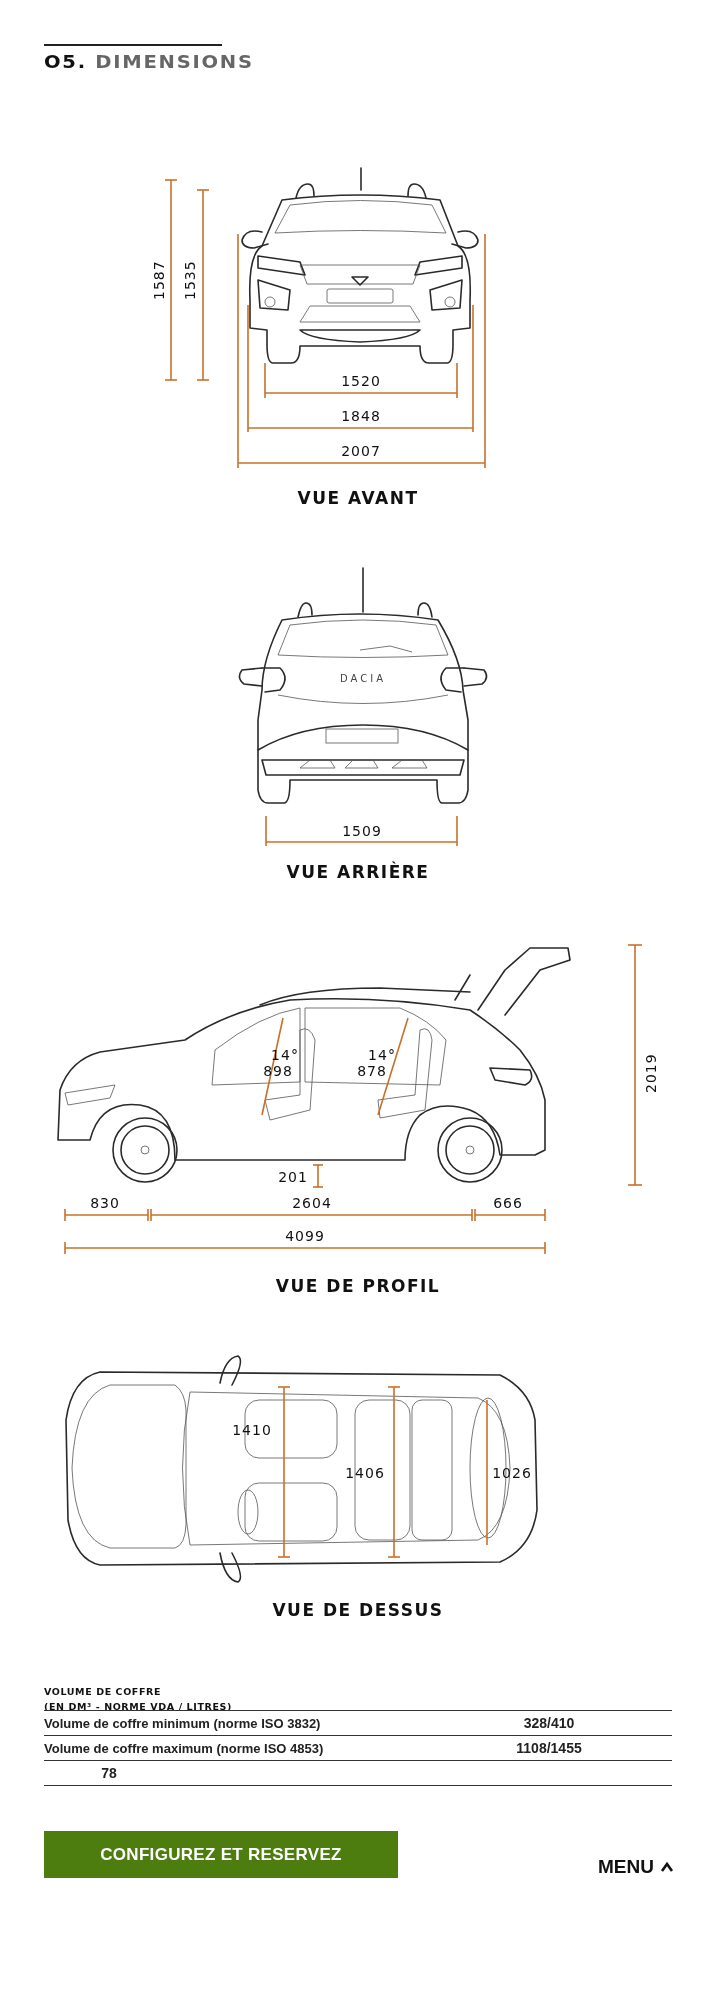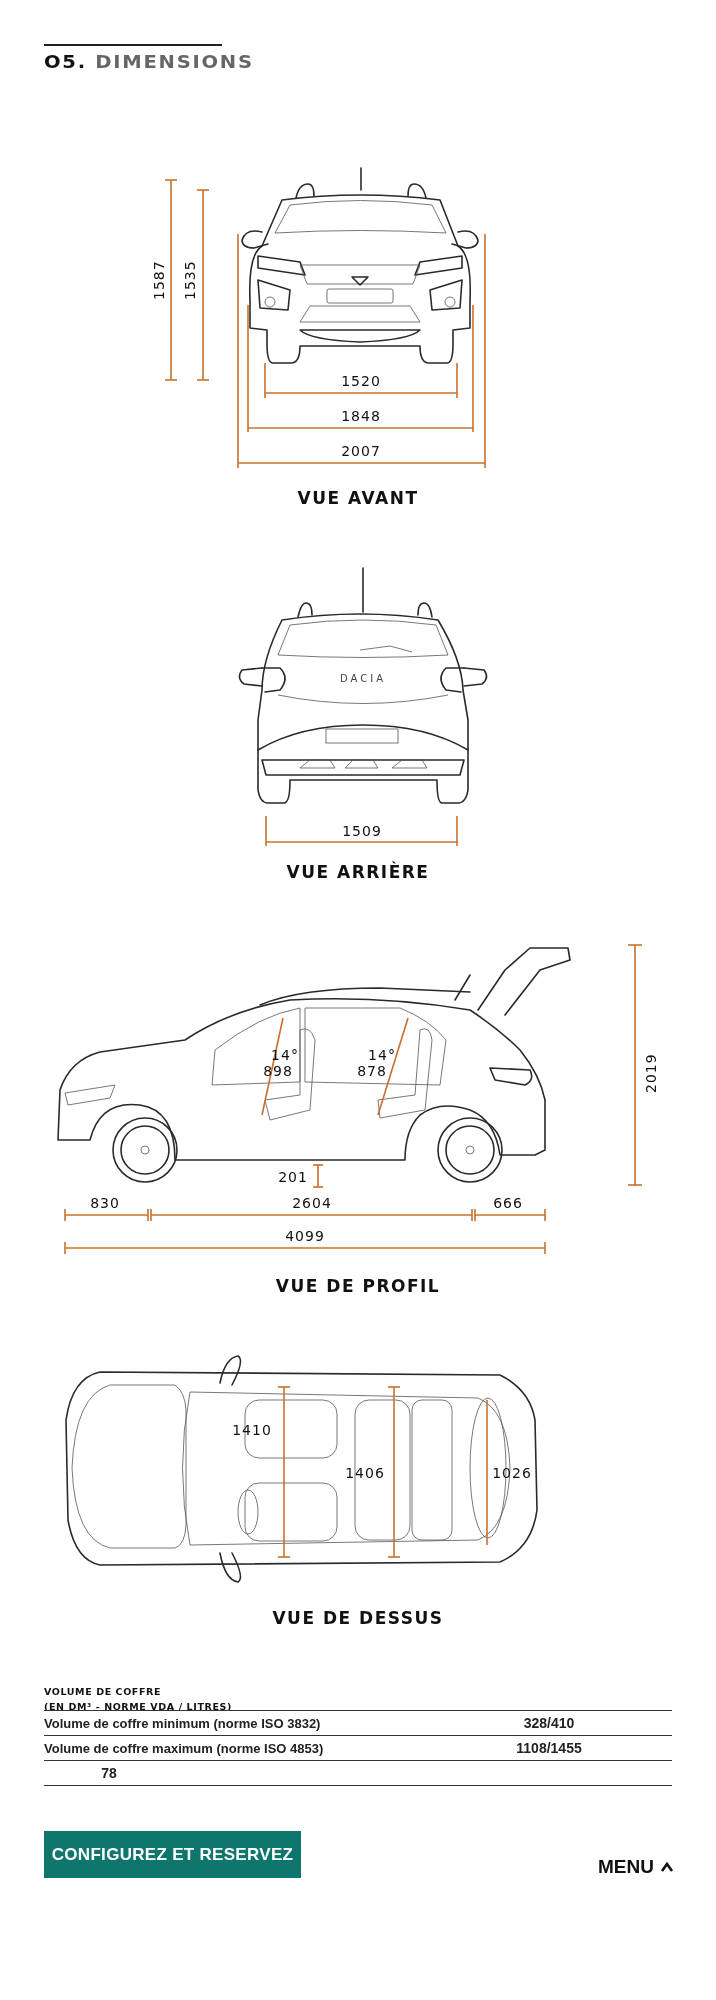--- a/index.html
+++ b/index.html
@@ -17,21 +17,21 @@
   .dim-label { font-family: "DejaVu Sans", sans-serif; font-size: 14px; fill: #111; letter-spacing: 1px; }
   .car { fill: none; stroke: #2a2a2a; stroke-width: 1.6; stroke-linejoin: round; stroke-linecap: round; }
   .car-thin { fill: none; stroke: #555; stroke-width: 0.8; }
   .dim { stroke: #c8702a; stroke-width: 1.6; fill: none; }
   .table-head { left: 44px; top: 1684px; font-size: 9.5px; font-weight: bold; letter-spacing: 0.6px; line-height: 15px; }
   .table { left: 44px; top: 1710px; width: 628px; }
   .row { display: flex; height: 24px; align-items: center; border-top: 1.5px solid #333; }
   .row:last-child { border-bottom: 1.5px solid #333; }
   .row .label { width: 440px; font-family: "Liberation Sans", sans-serif; font-size: 13px; font-weight: bold; color: #222; }
   .row .value { width: 130px; text-align: center; font-family: "Liberation Sans", sans-serif; font-size: 14px; font-weight: bold; color: #222; }
-  .cta { left: 44px; top: 1831px; width: 257px; height: 47px; background: #0f766e; color: #fff; border: none;
+  .cta { left: 44px; top: 1831px; width: 354px; height: 47px; background: #4d7c0f; color: #fff; border: none;
          font-family: "Liberation Sans", sans-serif; font-weight: bold; font-size: 17px; letter-spacing: 0.3px;
          display: flex; align-items: center; justify-content: center; cursor: pointer; }
   .menu { left: 598px; top: 1856px; font-family: "Liberation Sans", sans-serif; font-weight: bold; font-size: 19px;
           color: #111; display: flex; align-items: center; gap: 6px; cursor: pointer; justify-content: center; }
   .menu .chev { font-size: 15px; }
 </style>
 </head>
 <body>
 
 <div class="abs header-rule"></div>
@@ -220,21 +220,21 @@
     <line class="dim" x1="278" y1="1557" x2="290" y2="1557"></line>
     <line class="dim" x1="394" y1="1387" x2="394" y2="1557"></line>
     <line class="dim" x1="388" y1="1387" x2="400" y2="1387"></line>
     <line class="dim" x1="388" y1="1557" x2="400" y2="1557"></line>
     <line class="dim" x1="487" y1="1400" x2="487" y2="1545"></line>
   </g>
   <text class="dim-label" x="252" y="1435" text-anchor="middle">1410</text>
   <text class="dim-label" x="365" y="1478" text-anchor="middle">1406</text>
   <text class="dim-label" x="512" y="1478" text-anchor="middle">1026</text>
 </svg>
-<div class="abs view-title" style="left:158px; top:1600px;margin-top:8px;">VUE DE DESSUS</div>
+<div class="abs view-title" style="left:158px; top:1600px;">VUE DE DESSUS</div>
 
 <div class="abs table-head">
   <div>VOLUME DE COFFRE</div>
   <div>(EN DM³ - NORME VDA / LITRES)</div>
 </div>
 <div class="abs table">
   <div class="row">
     <span class="label">Volume de coffre minimum (norme ISO 3832)</span>
     <span class="value">328/410</span>
   </div>

